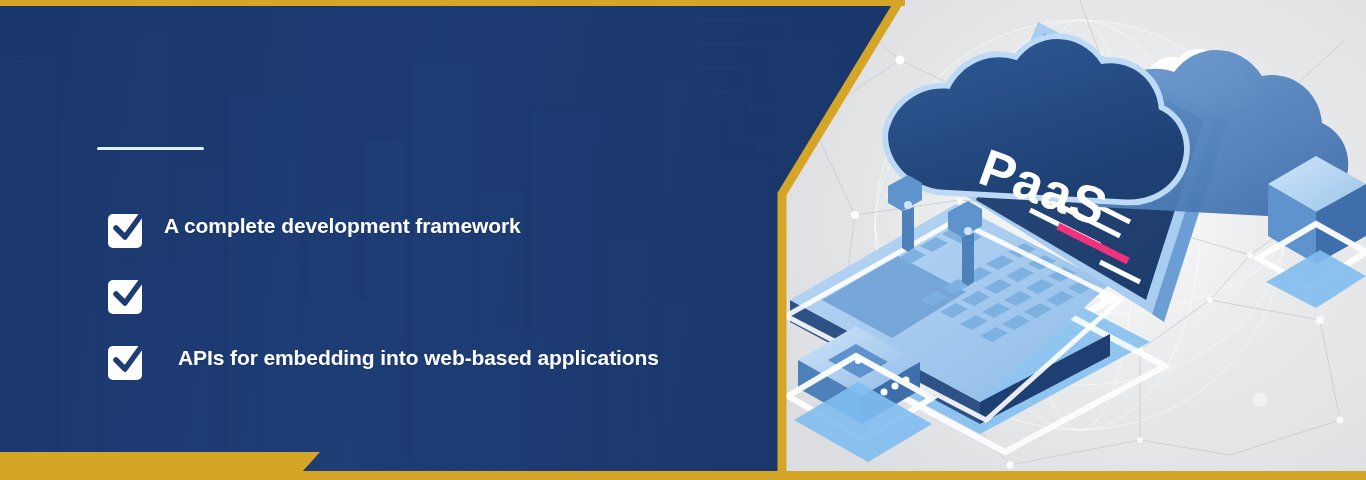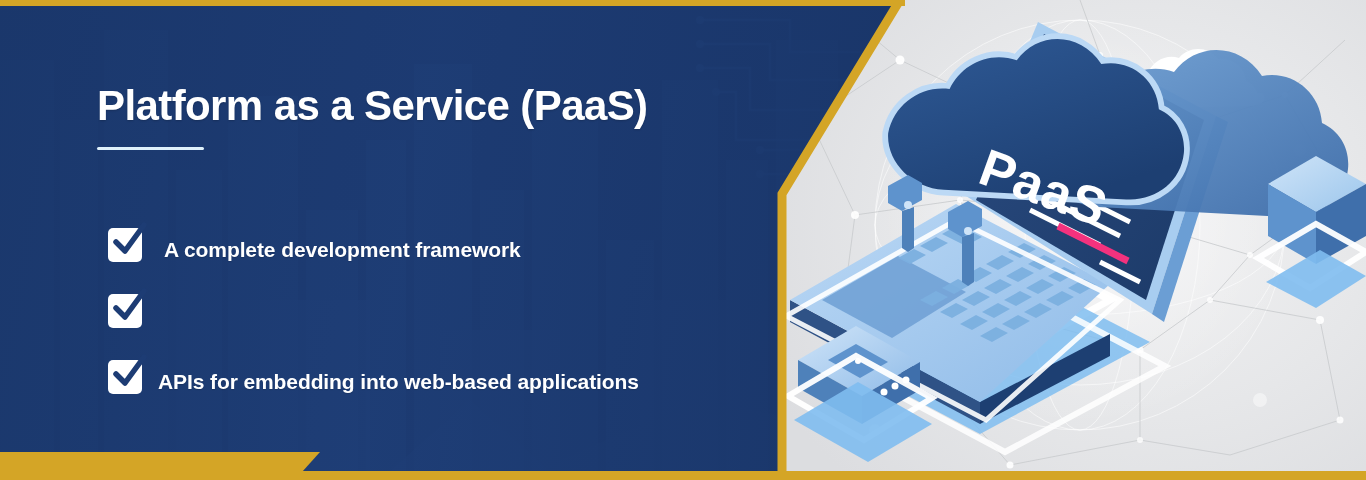--- a/index.html
+++ b/index.html
@@ -89,21 +89,21 @@
   .title-rule {
     position:absolute; left:97px; top:147px;
     width:107px; height:3px;
     background:#dff1fb;
     border-radius:2px;
   }
 
   .bullets { position:absolute; left:108px; top:214px; }
   .bullet {
     display:flex;
-    align-items:flex-end;
+    align-items:flex-start;
     height:48px;
     margin-bottom:18px;
   }
   .check-box {
     position:relative;
     width:34px; height:34px;
     flex:0 0 34px;
     background:#ffffff;
     border-radius:5px;
   }
@@ -111,21 +111,21 @@
   .bullet-text {
     margin-left:22px;
     color:#ffffff;
     font-size:21px;
     font-weight:bold;
     letter-spacing:-0.1px;
     white-space:nowrap;
     text-shadow:0 1px 1px rgba(0,0,0,.15);
   }
   .bullet-2 .bullet-text { margin-left:16px; }
-  .bullet-3 .bullet-text { margin-left:16px; }
+  .bullet-3 .bullet-text { margin-left:36px; }
 
   
   .illus { position:absolute; left:0; top:0; width:586px; height:480px; }
 </style>
 </head>
 <body>
 
 <div id="banner">
 
   <div class="right-panel">
@@ -398,21 +398,20 @@
   <svg class="gold-edge" viewBox="0 0 1366 480">
     <path d="M900 0 L782 194 L782 480" fill="none" stroke="#d4a526" stroke-width="9"></path>
   </svg>
 
   <div class="top-gold"></div>
   <div class="bottom-gold-left"></div>
   <div class="bottom-gold-strip"></div>
 
   <div class="content">
 
-    <div class="title">Platform as a Service (PaaS)</div>
     <div class="title-rule"></div>
 
     <div class="bullets">
 
       <div class="bullet bullet-1">
         <span class="check-box">
           <svg width="36" height="40" viewBox="0 0 36 40">
             <path d="M5 20 L14 29 L33 3" fill="none" stroke="#1d3c74" stroke-width="5.5" stroke-linecap="round" stroke-linejoin="round"></path>
           </svg>
         </span>

